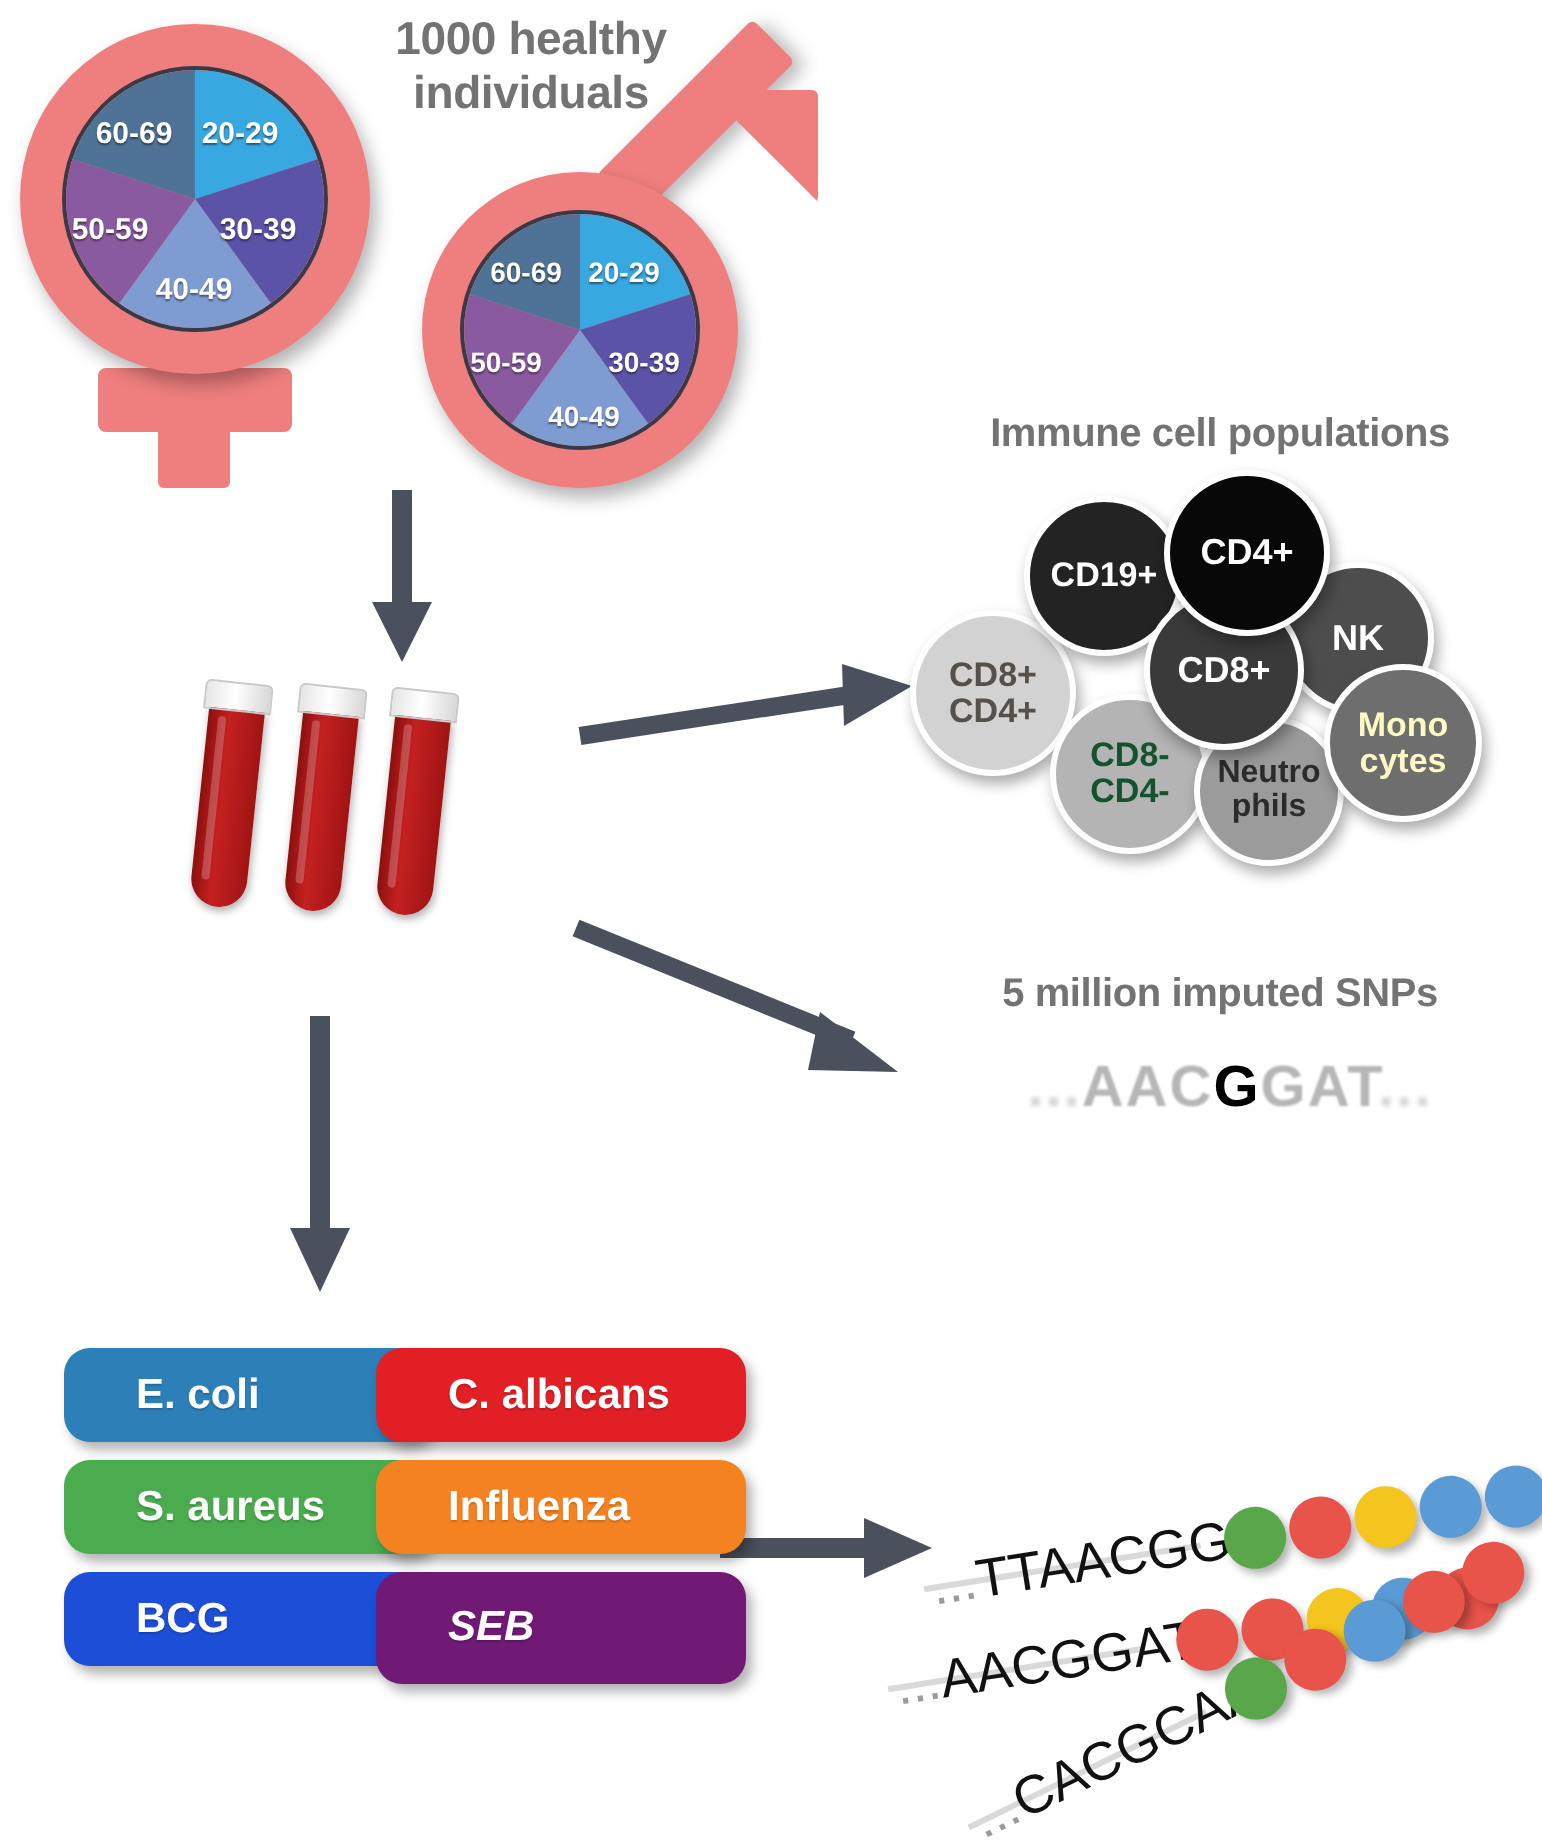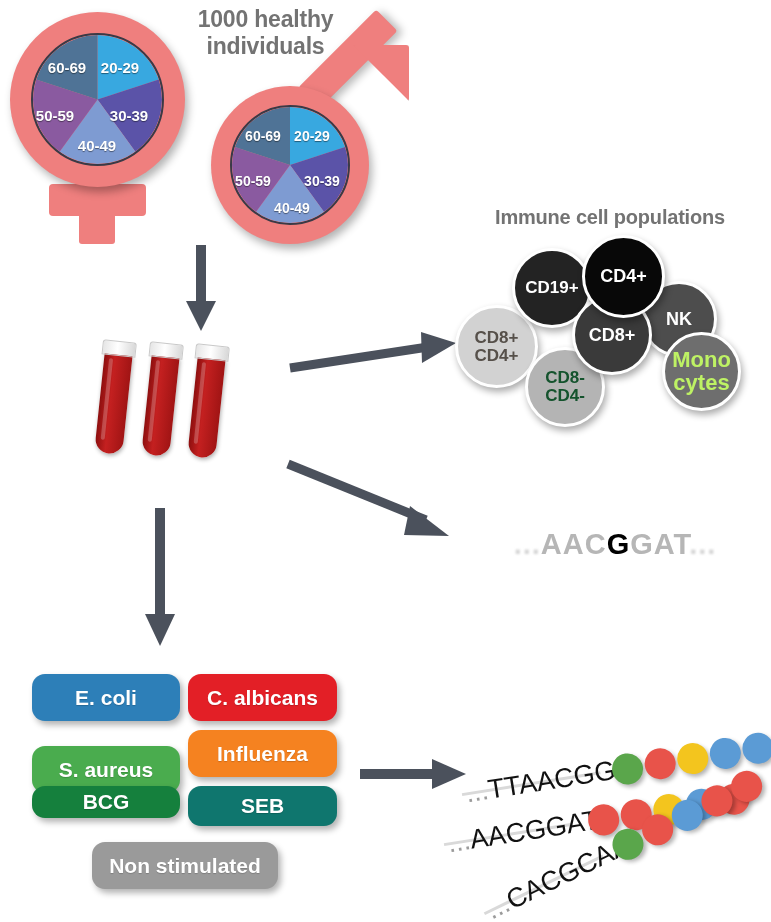--- a/index.html
+++ b/index.html
@@ -103,24 +103,25 @@
     text-align:center;white-space:nowrap;
   }
   .snp-row .dim{color:#b6b6b6;filter:blur(.6px);}
   .snp-row .faint{color:#d5d5d5;filter:blur(1.1px);}
   .snp-row .hi{color:#000000;}
 
   
   #stimuli{position:absolute;left:32px;top:674px;width:320px;height:220px;}
   .stim{
     position:absolute;border-radius:13px;
-    display:flex;align-items:center;justify-content:center;
+    display:flex;align-items:center;justify-content:flex-start;
     color:#ffffff;font-weight:bold;font-size:21px;
     box-shadow:3px 4px 6px rgba(0,0,0,.30);
     text-shadow:0 1px 1px rgba(0,0,0,.18);
+    padding-left:36px;
   }
 
   
   #strands{position:absolute;left:450px;top:735px;width:321px;height:185px;}
   .strand{position:absolute;transform-origin:0 50%;}
   .strand .seq{
     position:absolute;left:0;top:50%;
     transform:translateY(-50%);
     font-size:27px;color:#111111;letter-spacing:0px;
     white-space:nowrap;font-family:"Liberation Sans", sans-serif;
@@ -137,20 +138,21 @@
   }
 </style>
 </head>
 <body>
 
 <div id="canvas">
 
   <div class="heading" id="title-individuals">1000 healthy
 individuals</div>
   <div class="heading" id="title-immune">Immune cell populations</div>
+  <div class="heading" id="title-snps">5 million imputed SNPs</div>
 
   <div class="gender" id="female-symbol" style="left:10px;top:12px;width:175px;height:225px;">
     <div class="sym-bar" style="left:69px;top:120px;width:36px;height:112px;border-radius:3px;"></div>
     <div class="sym-bar" style="left:39px;top:172px;width:97px;height:32px;border-radius:4px;"></div>
     <div class="sym-ring" style="left:0px;top:0px;width:175px;height:175px;"></div>
     <div class="pie" style="left:21px;top:21px;width:133px;height:133px;">
       <svg class="pie-svg" width="129" height="129" viewBox="0 0 100 100">
           <path d="M 50 50 L 50.00 0.00 A 50 50 0 0 1 97.55 34.55 Z" fill="#38a8e0"></path>
           <path d="M 50 50 L 97.55 34.55 A 50 50 0 0 1 79.39 90.45 Z" fill="#5b53a8"></path>
           <path d="M 50 50 L 79.39 90.45 A 50 50 0 0 1 20.61 90.45 Z" fill="#7e9bd2"></path>
@@ -252,52 +254,51 @@
 
     <div class="cell" style="left: 127px; top: 0px; width: 83px; height: 83px; font-size: 18px; z-index: 5; background: rgb(8, 8, 8); color: rgb(255, 255, 255);"><span>CD4+</span></div>
 
     <div class="cell" style="left: 186px; top: 46px; width: 76px; height: 76px; font-size: 18px; z-index: 2; background: rgb(77, 77, 77); color: rgb(255, 255, 255);"><span>NK</span></div>
 
     <div class="cell" style="left: 117px; top: 60px; width: 80px; height: 80px; font-size: 18px; z-index: 4; background: rgb(58, 58, 58); color: rgb(255, 255, 255);"><span>CD8+</span></div>
 
     <div class="cell" style="left: 70px; top: 112px; width: 80px; height: 80px; font-size: 17px; z-index: 2; background: rgb(180, 180, 180); color: #14532d;"><span>CD8-
 CD4-</span></div>
 
-
-    <div class="cell" style="left: 207px; top: 97px; width: 79px; height: 79px; font-size: 22px; z-index: 4; background: rgb(110, 110, 110); color: #bef264;"><span>Mono
+    <div class="cell" style="left: 142px; top: 123px; width: 75px; height: 75px; font-size: 16px; z-index: 3; background: rgb(155, 155, 155); color: rgb(43, 43, 43);"><span>Neutro
+phils</span></div>
+
+    <div class="cell" style="left: 207px; top: 97px; width: 79px; height: 79px; font-size: 17px; z-index: 4; background: rgb(110, 110, 110); color: #fef9c3;"><span>Mono
 cytes</span></div>
   </div>
 
   <div id="snps">
     <div class="snp-row" style="top:0px;">
       <span class="faint">...</span><span class="dim">AAC</span><span class="hi">G</span><span class="dim">GAT</span><span class="faint">...</span>
     </div>
   </div>
 
   <div id="stimuli">
     <div class="stim" style="left: 0px; top: 0px; width: 148px; height: 47px; background: rgb(45, 127, 184);">
       <span>E. coli</span>
       </div>
     <div class="stim" style="left: 156px; top: 0px; width: 149px; height: 47px; background: rgb(227, 31, 38);">
       <span>C. albicans</span>
       </div>
-    <div class="stim" style="left: 0px; top: 72px; width: 148px; height: 47px; background: rgb(74, 172, 78);">
+    <div class="stim" style="left: 0px; top: 56px; width: 148px; height: 47px; background: rgb(74, 172, 78);">
       <span>S. aureus</span>
       </div>
     <div class="stim" style="left: 156px; top: 56px; width: 149px; height: 47px; background: rgb(245, 130, 32);">
       <span>Influenza</span>
       </div>
-    <div class="stim" style="left: 0px; top: 112px; width: 148px; height: 32px; background: #15803d;">
+    <div class="stim" style="left: 0px; top: 112px; width: 148px; height: 47px; background: #1d4ed8;">
       <span>BCG</span>
       </div>
-    <div class="stim" style="left: 156px; top: 112px; width: 149px; height: 40px; background: #0f766e;">
+    <div class="stim" style="left: 156px; top: 112px; width: 149px; height: 56px; background: #701a75; font-style: italic;">
       <span>SEB</span>
-      </div>
-    <div class="stim" style="left: 60px; top: 168px; width: 186px; height: 47px; background: rgb(154, 154, 154);">
-      <span>Non stimulated</span>
       </div>
   </div>
 
   <div id="strands">
     <div class="strand" style="left:16px;top:42px;width:300px;height:34px;transform:rotate(-9deg);">
       <div class="rule" style="width:140px;"></div>
       <div class="seq">
         <span class="lead">...</span><span>TTAACGG</span>
       </div>
       <div class="beads" style="left:148px;">

